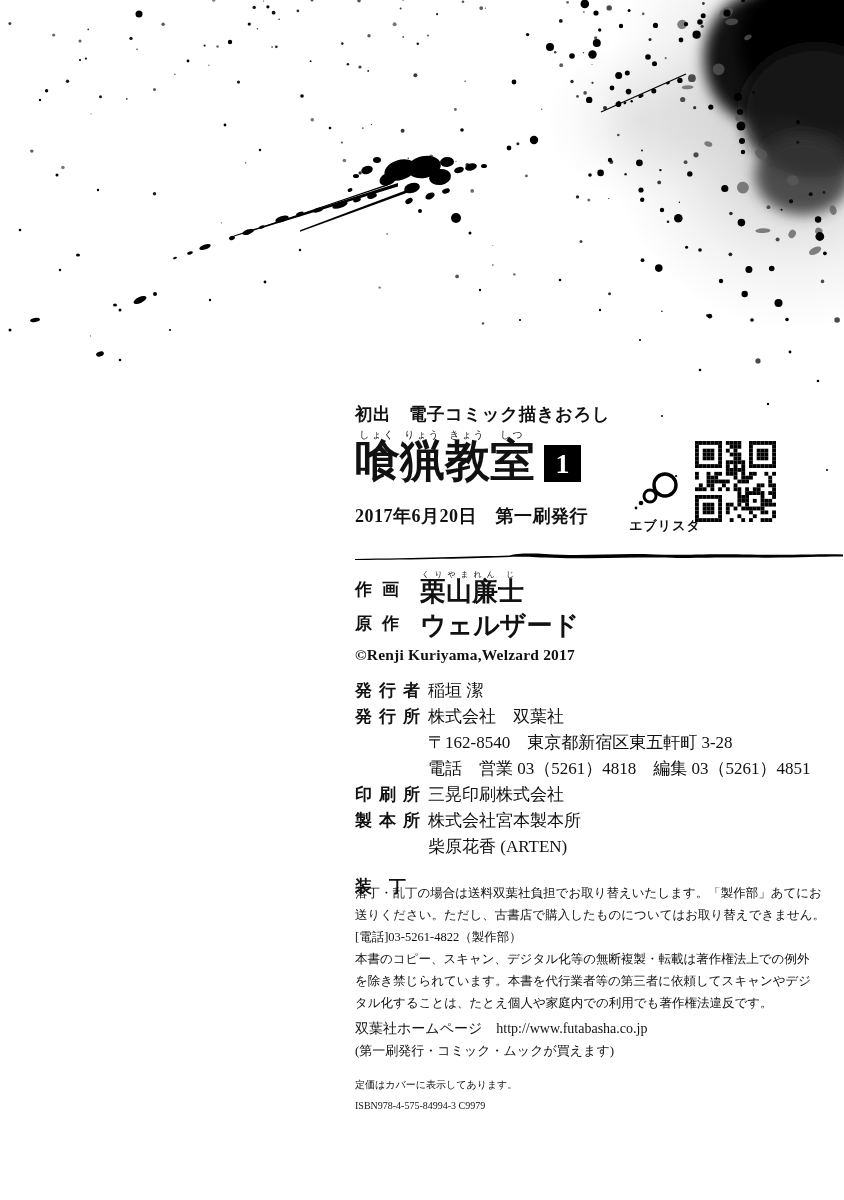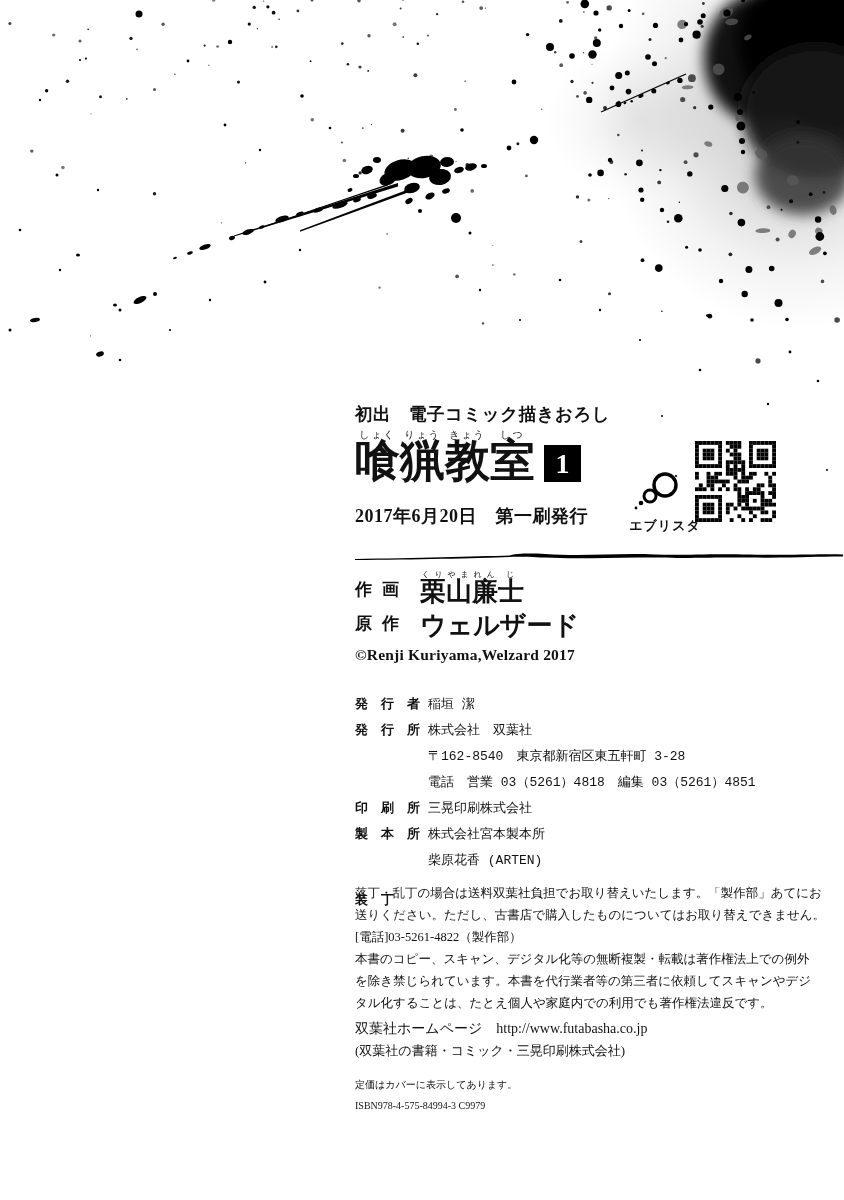--- a/index.html
+++ b/index.html
@@ -29,21 +29,21 @@
   
   .credit-row{left:0;display:flex;align-items:flex-end;white-space:nowrap;}
   #sakuga-row{top:170px;justify-content:center;}
   #gensaku-row{top:212px;}
   .credit-label{width:44px;font-size:17px;font-weight:bold;text-align:justify;text-align-last:justify;
                 display:inline-block;margin-bottom:4px;}
   .credit-name{margin-left:21px;font-size:26px;font-weight:bold;line-height:1.05;}
   .credit-name ruby rt{font-size:8px;font-weight:normal;letter-spacing:2px;}
   #copyright{top:246px;left:0;font-size:15.5px;font-weight:bold;letter-spacing:.2px;}
   
-  #publisher{top:292px;left:0;font-size:13px;font-family:Liberation Mono, monospace;}
+  #publisher{top:278px;left:0;font-size:17px;}
   .prow{display:flex;line-height:26px;white-space:nowrap;}
   .plab{width:65px;display:inline-block;font-weight:bold;text-align:justify;text-align-last:justify;}
   .plab.nj{text-align-last:left;margin-top:40px;}
   .pval{margin-left:8px;}
   
   #notice{top:482px;left:0;width:479px;font-size:12.5px;line-height:22px;white-space:pre-line;
           letter-spacing:0px;}
   #homepage{top:618px;left:0;font-size:14px;line-height:22px;}
   #homepage .sub{font-size:13px;}
   #price-isbn{top:674px;left:0;font-size:10px;line-height:21px;}
@@ -679,21 +679,21 @@
 
   <div id="notice" class="abs">落丁・乱丁の場合は送料双葉社負担でお取り替えいたします。「製作部」あてにお
 送りください。ただし、古書店で購入したものについてはお取り替えできません。
 [電話]03-5261-4822（製作部）
 本書のコピー、スキャン、デジタル化等の無断複製・転載は著作権法上での例外
 を除き禁じられています。本書を代行業者等の第三者に依頼してスキャンやデジ
 タル化することは、たとえ個人や家庭内での利用でも著作権法違反です。</div>
 
   <div id="homepage" class="abs">
     <div>双葉社ホームページ　http://www.futabasha.co.jp</div>
-    <div class="sub">(双葉社の書籍・コミック・三晃印刷株式会社)</div>
+    <div class="sub">(第一刷発行・コミック・ムックが買えます)</div>
   </div>
 
   <div id="price-isbn" class="abs">
     <div>定価はカバーに表示してあります。</div>
     <div>ISBN978-4-575-84994-3 C9979</div>
   </div>
 
 </div>
 
 </body></html>

